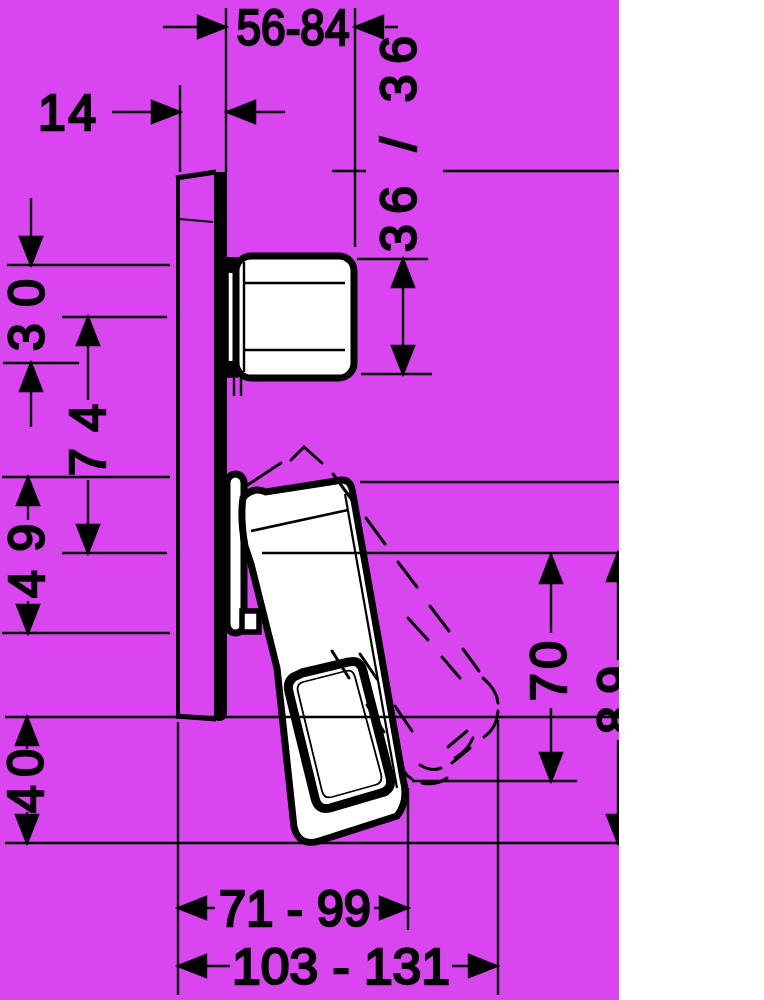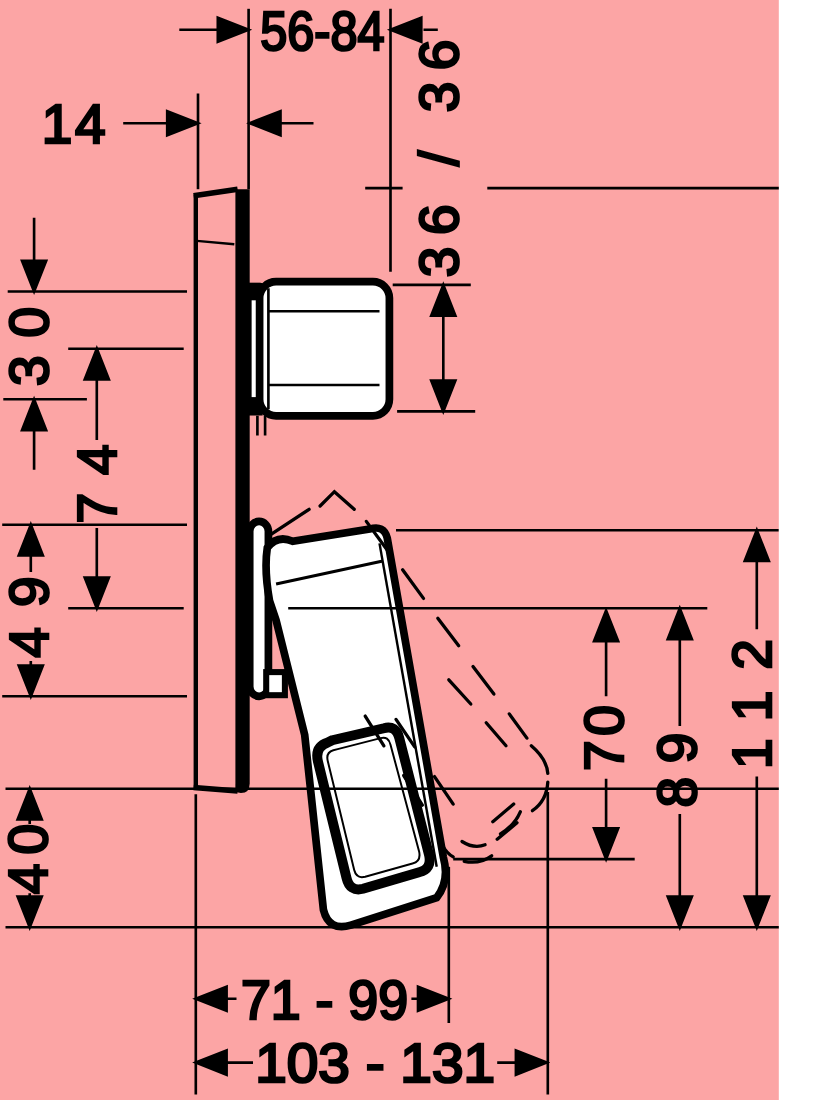--- a/index.html
+++ b/index.html
@@ -1,16 +1,16 @@
 <!DOCTYPE html>
 <html><head>
 <meta charset="utf-8">
 <style>
   html,body{margin:0;padding:0;background:#fff;}
-  #stage{position:relative;width:708px;height:1000px;background:#fca5a5;overflow:hidden;}
+  #stage{position:relative;width:619px;height:1000px;background:#d946ef;overflow:hidden;}
   svg{display:block;}
   text{font-family:"Liberation Sans","DejaVu Sans",sans-serif;fill:#000;font-size:50px;}
 </style>
 </head>
 <body>
 
 <div id="stage">
 <svg width="764" height="1000" viewBox="0 0 764 1000">
 
   <g stroke="#000" fill="none">

